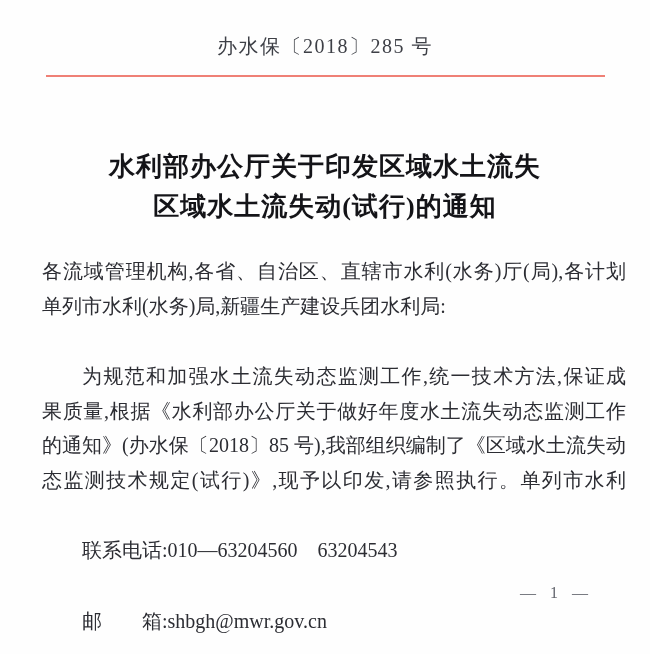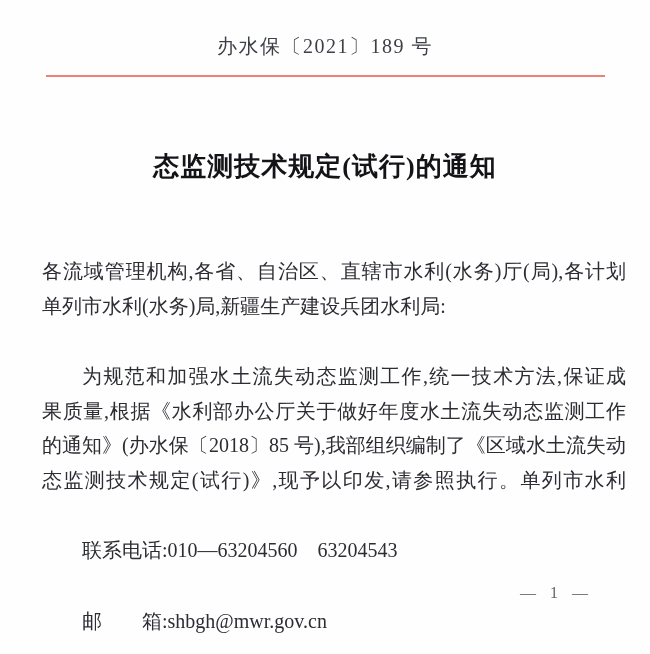--- a/index.html
+++ b/index.html
@@ -83,26 +83,27 @@
     font-size: 16px;
     letter-spacing: 5px;
     color: #63656d;
   }
 </style>
 </head>
 <body>
 
 <div class="page">
 
-  <div class="doc-number">办水保〔2021〕189 号</div>
+  <div class="doc-number">办水保〔2018〕285 号</div>
 
   <div class="red-line"></div>
 
   <h1 class="title">
-    <div>态监测技术规定(试行)的通知</div>
+    <div>水利部办公厅关于印发区域水土流失</div>
+    <div>区域水土流失动(试行)的通知</div>
   </h1>
 
   <div class="body-block">
     <div class="line jl">各流域管理机构,各省、自治区、直辖市水利(水务)厅(局),各计划</div>
     <div class="line">单列市水利(水务)局,新疆生产建设兵团水利局:</div>
     <div class="line jl indent">为规范和加强水土流失动态监测工作,统一技术方法,保证成</div>
     <div class="line jl">果质量,根据《水利部办公厅关于做好年度水土流失动态监测工作</div>
     <div class="line jl">的通知》(办水保〔2018〕85 号),我部组织编制了《区域水土流失动</div>
     <div class="line jl">态监测技术规定(试行)》,现予以印发,请参照执行。单列市水利</div>
     <div class="line indent">联系电话:010—63204560　63204543</div>

